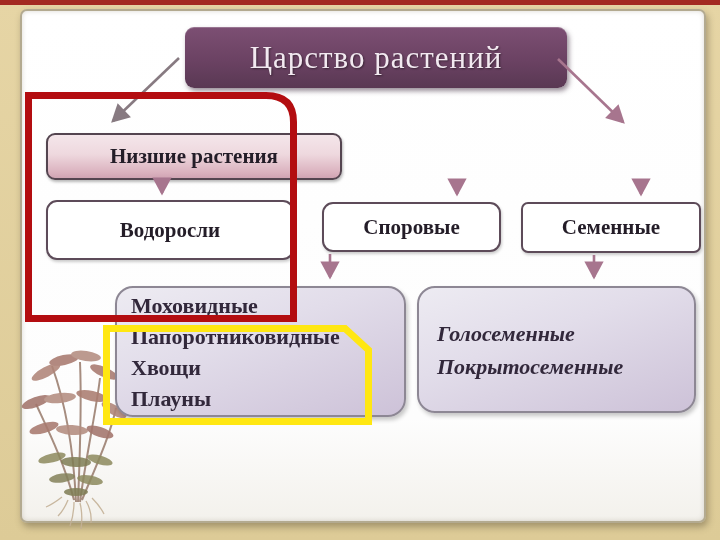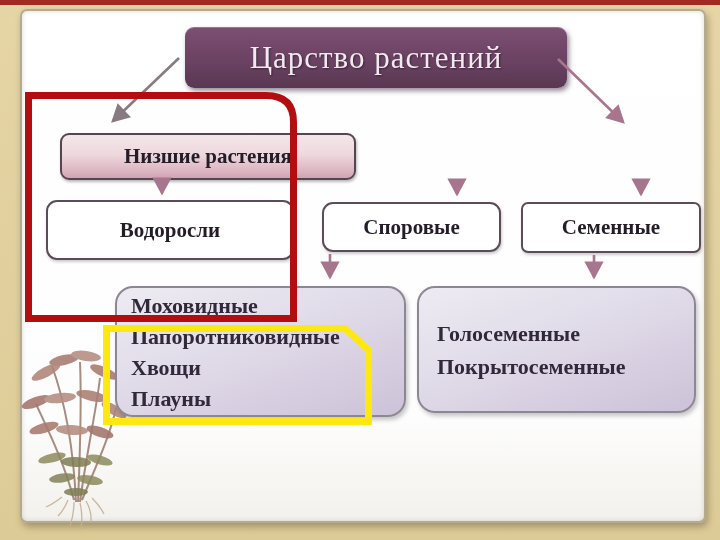--- a/index.html
+++ b/index.html
@@ -39,27 +39,27 @@
     box-shadow:1px 2px 3px rgba(0,0,0,.2);font-size:21px;font-weight:600;
   }
   .lavender{
     background:linear-gradient(160deg,var(--lavender_top,#edebf2) 0%,#e2ddea 40%,var(--lavender_bottom,#cdc2d8) 100%);
     border:2.5px solid #8d8794;border-radius:18px;
     box-shadow:2px 3px 4px rgba(0,0,0,.22);
     font-size:22px;font-weight:600;color:#32283b;
     flex-direction:column;align-items:flex-start;justify-content:center;
   }
   .lavender .line{line-height:31px;white-space:nowrap;}
-  .b-lower {left:52px; top:133px;width:296px;height:47px;}
+  .b-lower {left:38px; top:133px;width:296px;height:47px;}
   .b-algae {left:38px; top:200px;width:248px;height:60px;}
   .b-higher{left:424px;top:132px;width:245px;height:48px;}
   .b-spore {left:314px;top:202px;width:179px;height:50px;}
   .b-seed  {left:513px;top:202px;width:180px;height:51px;border-radius:7px;}
   .b-sporegroups{left:107px;top:286px;width:291px;height:131px;padding:4px 8px 4px 14px;}
-  .b-seedgroups {left:409px;top:286px;width:279px;height:127px;padding:4px 8px 4px 18px;}
+  .b-seedgroups {left:409px;top:286px;width:279px;height:127px;padding:4px 8px 4px 18px;font-style:italic;}
   .b-seedgroups .line{line-height:33px;}
   svg{display:block;}
 </style>
 </head>
 <body>
 
 <div class="stage">
   <div class="top-strip"></div>
   <div class="paper"></div>
 

